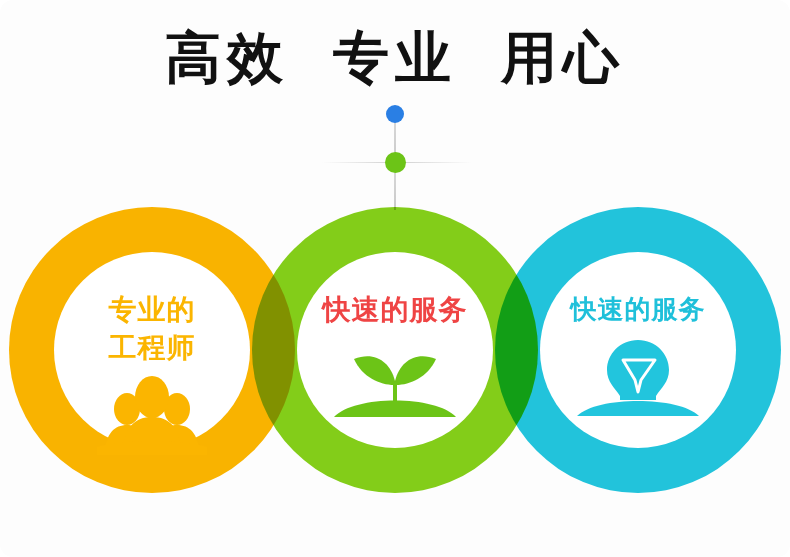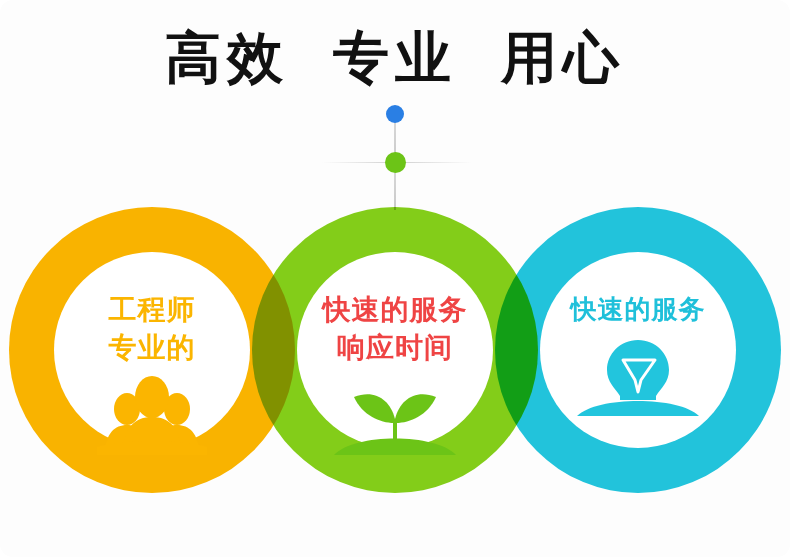--- a/index.html
+++ b/index.html
@@ -165,40 +165,39 @@
     <div class="ring" id="ring-orange"></div>
     <div class="ring" id="ring-green"></div>
     <div class="ring" id="ring-cyan"></div>
     <div class="hole" id="hole-orange"></div>
     <div class="hole" id="hole-green"></div>
     <div class="hole" id="hole-cyan"></div>
   </div>
 
   <div class="card" id="card-orange">
     <div class="card-text" id="text-orange">
+      <span class="card-line">专业的</span>
       <span class="card-line">工程师</span>
-      <span class="card-line">专业的</span>
     </div>
     <div class="card-icon" id="icon-people">
       <svg viewBox="0 0 110 80">
         <ellipse cx="30" cy="34" rx="13" ry="16" fill="#fbb500"></ellipse>
         <ellipse cx="80" cy="34" rx="13" ry="16" fill="#fbb500"></ellipse>
         <path d="M8 80 C8 58 18 50 30 50 C42 50 52 58 52 80 Z" fill="#fbb500"></path>
         <path d="M58 80 C58 58 68 50 80 50 C92 50 102 58 102 80 Z" fill="#fbb500"></path>
         <ellipse cx="55" cy="22" rx="17" ry="21" fill="#fbb500"></ellipse>
         <path d="M26 80 C26 52 38 42 55 42 C72 42 84 52 84 80 Z" fill="#fbb500"></path>
         <path d="M0 72 C22 64 88 64 110 72 L110 80 L0 80 Z" fill="#fbb500"></path>
       </svg>
     </div>
   </div>
 
   <div class="card" id="card-green">
     <div class="card-text" id="text-green">
       <span class="card-line">快速的服务</span>
-      <span class="card-line">响应时间</span>
     </div>
     <div class="card-icon" id="icon-sprout">
       <svg viewBox="0 0 110 80">
         <path d="M54 48 C40 48 22 40 14 22 C34 14 50 24 55 44 Z" fill="#6cc417"></path>
         <path d="M56 48 C70 48 88 40 96 22 C76 14 60 24 55 44 Z" fill="#6cc417"></path>
         <rect x="53" y="44" width="4" height="28" fill="#6cc417"></rect>
         <path d="M-6 80 C14 58 96 58 116 80 Z" fill="#6cc417"></path>
       </svg>
     </div>
   </div>

